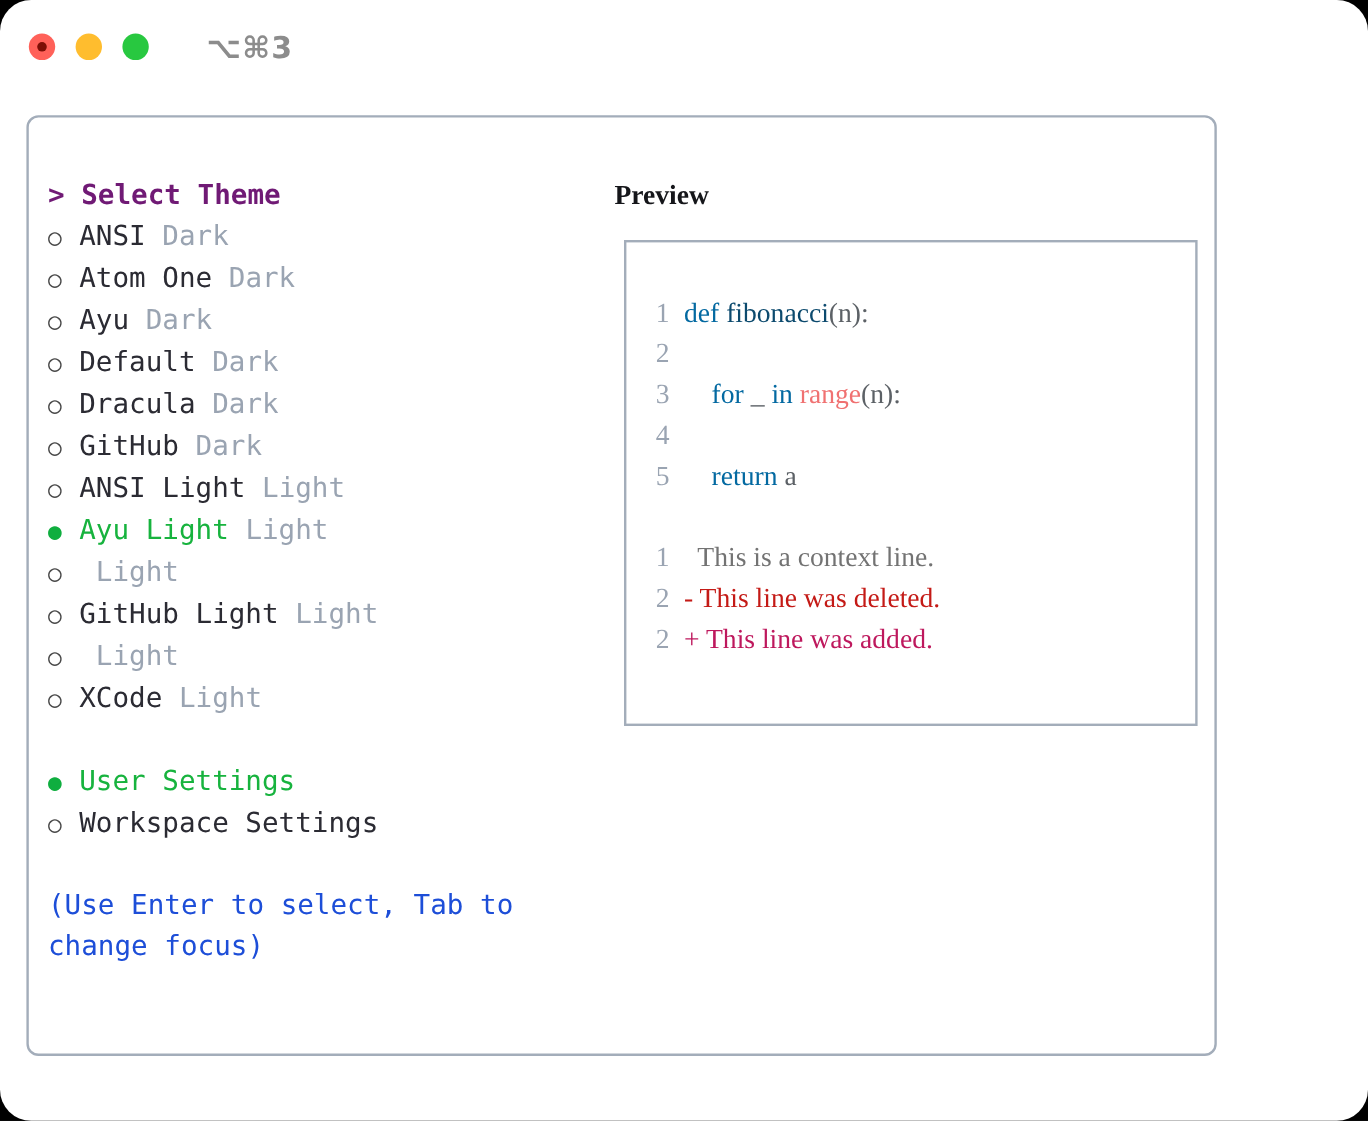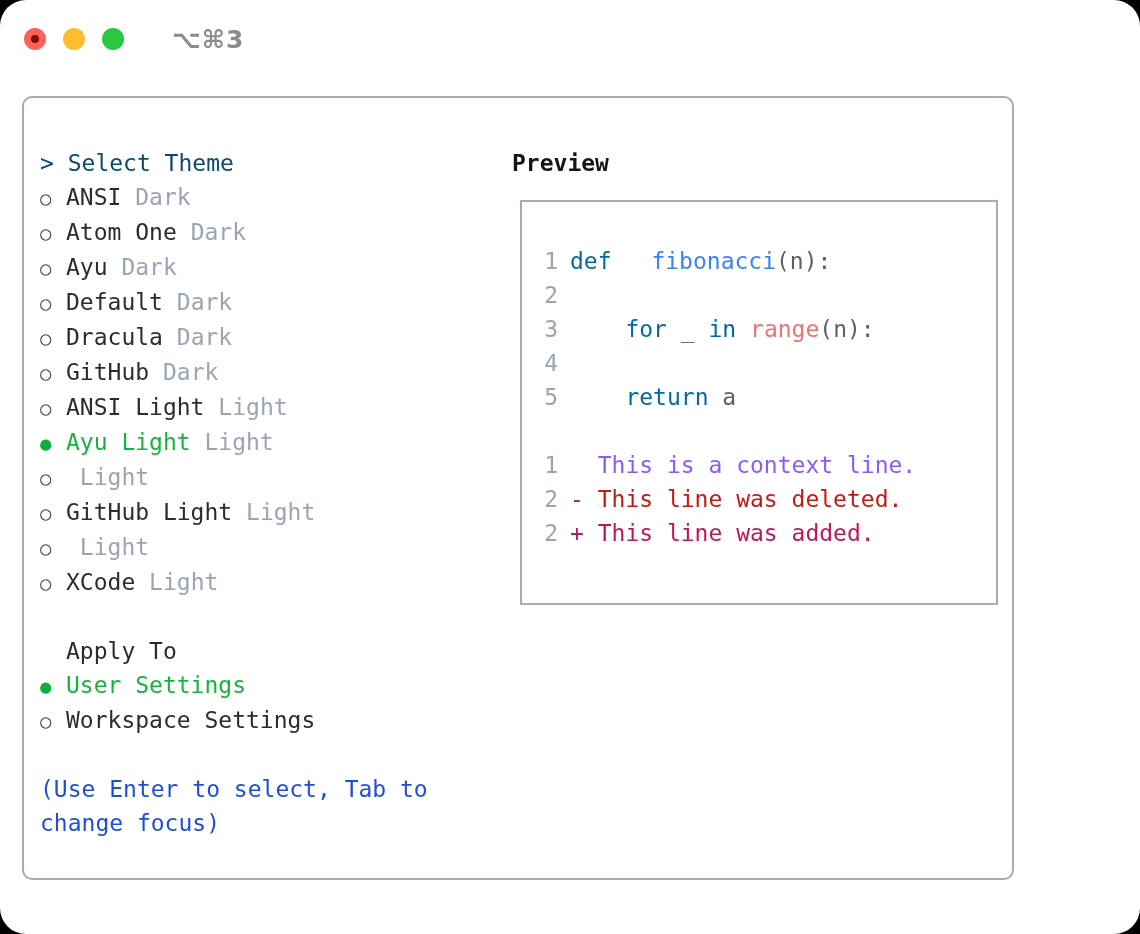--- a/index.html
+++ b/index.html
@@ -73,22 +73,22 @@
   }
 
   
   .left-col {
     width: 480px;
     padding: 48px 0 0 16px;
   }
 
   .list-head {
     font-size: 23px;
-    font-weight: 400;
-    color: #0c4a6e;
+    font-weight: 700;
+    color: #701a75;
     line-height: 34px;
     white-space: pre;
   }
 
   .opt-row {
     display: flex;
     align-items: baseline;
     line-height: 34px;
     font-size: 23px;
     white-space: pre;
@@ -121,20 +121,21 @@
     color: #1d4ed8;
     line-height: 34px;
     max-width: 415px;
     white-space: pre-wrap;
   }
 
   
   .right-col {
     padding: 48px 0 0 0;
     flex: 1;
+    font-family: Liberation Serif, serif;
   }
   .preview-head {
     font-size: 23px;
     font-weight: 700;
     color: #15161a;
     line-height: 34px;
     margin-left: 8px;
   }
 
   .preview-box {
@@ -156,27 +157,27 @@
   .lineno {
     width: 32px;
     flex: 0 0 32px;
     text-align: right;
     color: #9aa4b2;
     padding-right: 12px;
   }
   .code-body { white-space: pre; }
 
   .t-kw   { color: #0369a1; }
-  .t-fn   { color: #3b82f6; margin-left: 26px; }
+  .t-fn   { color: #0c4a6e; }
   .t-plain{ color: #5c6166; }
   .t-num  { color: #a37acc; }
   .t-call { color: #f07171; }
 
   .diff-gap { height: 34px; }
-  .d-ctx { color: #8b5cf6; }
+  .d-ctx { color: #737373; }
   .d-del { color: #c41a16; }
   .d-add { color: #be185d; }
 </style>
 </head>
 <body>
 
 <div class="window">
 
   <div class="titlebar">
     <div class="lights">
@@ -203,21 +204,20 @@
             <div class="opt-row"><span class="marker">○</span><span class="opt-name">ANSI Light</span><span class="opt-kind"> </span><span class="opt-kind">Light</span></div>
             <div class="opt-row"><span class="marker sel">●</span><span class="opt-name sel">Ayu Light</span><span class="opt-kind"> </span><span class="opt-kind">Light</span></div>
             <div class="opt-row"><span class="marker">○</span><span class="opt-kind"> </span><span class="opt-kind">Light</span></div>
             <div class="opt-row"><span class="marker">○</span><span class="opt-name">GitHub Light</span><span class="opt-kind"> </span><span class="opt-kind">Light</span></div>
             <div class="opt-row"><span class="marker">○</span><span class="opt-kind"> </span><span class="opt-kind">Light</span></div>
             <div class="opt-row"><span class="marker">○</span><span class="opt-name">XCode</span><span class="opt-kind"> </span><span class="opt-kind">Light</span></div>
           </div>
 
         <div class="gap-block"></div>
 
-        <div class="apply-head">Apply To</div>
 
         <div id="apply-options">
             <div class="opt-row"><span class="marker sel">●</span><span class="opt-name sel">User Settings</span></div>
             <div class="opt-row"><span class="marker">○</span><span class="opt-name">Workspace Settings</span></div>
           </div>
 
         <div class="hint">(Use Enter to select, Tab to change focus)</div>
       </div>
 
       <div class="right-col">

